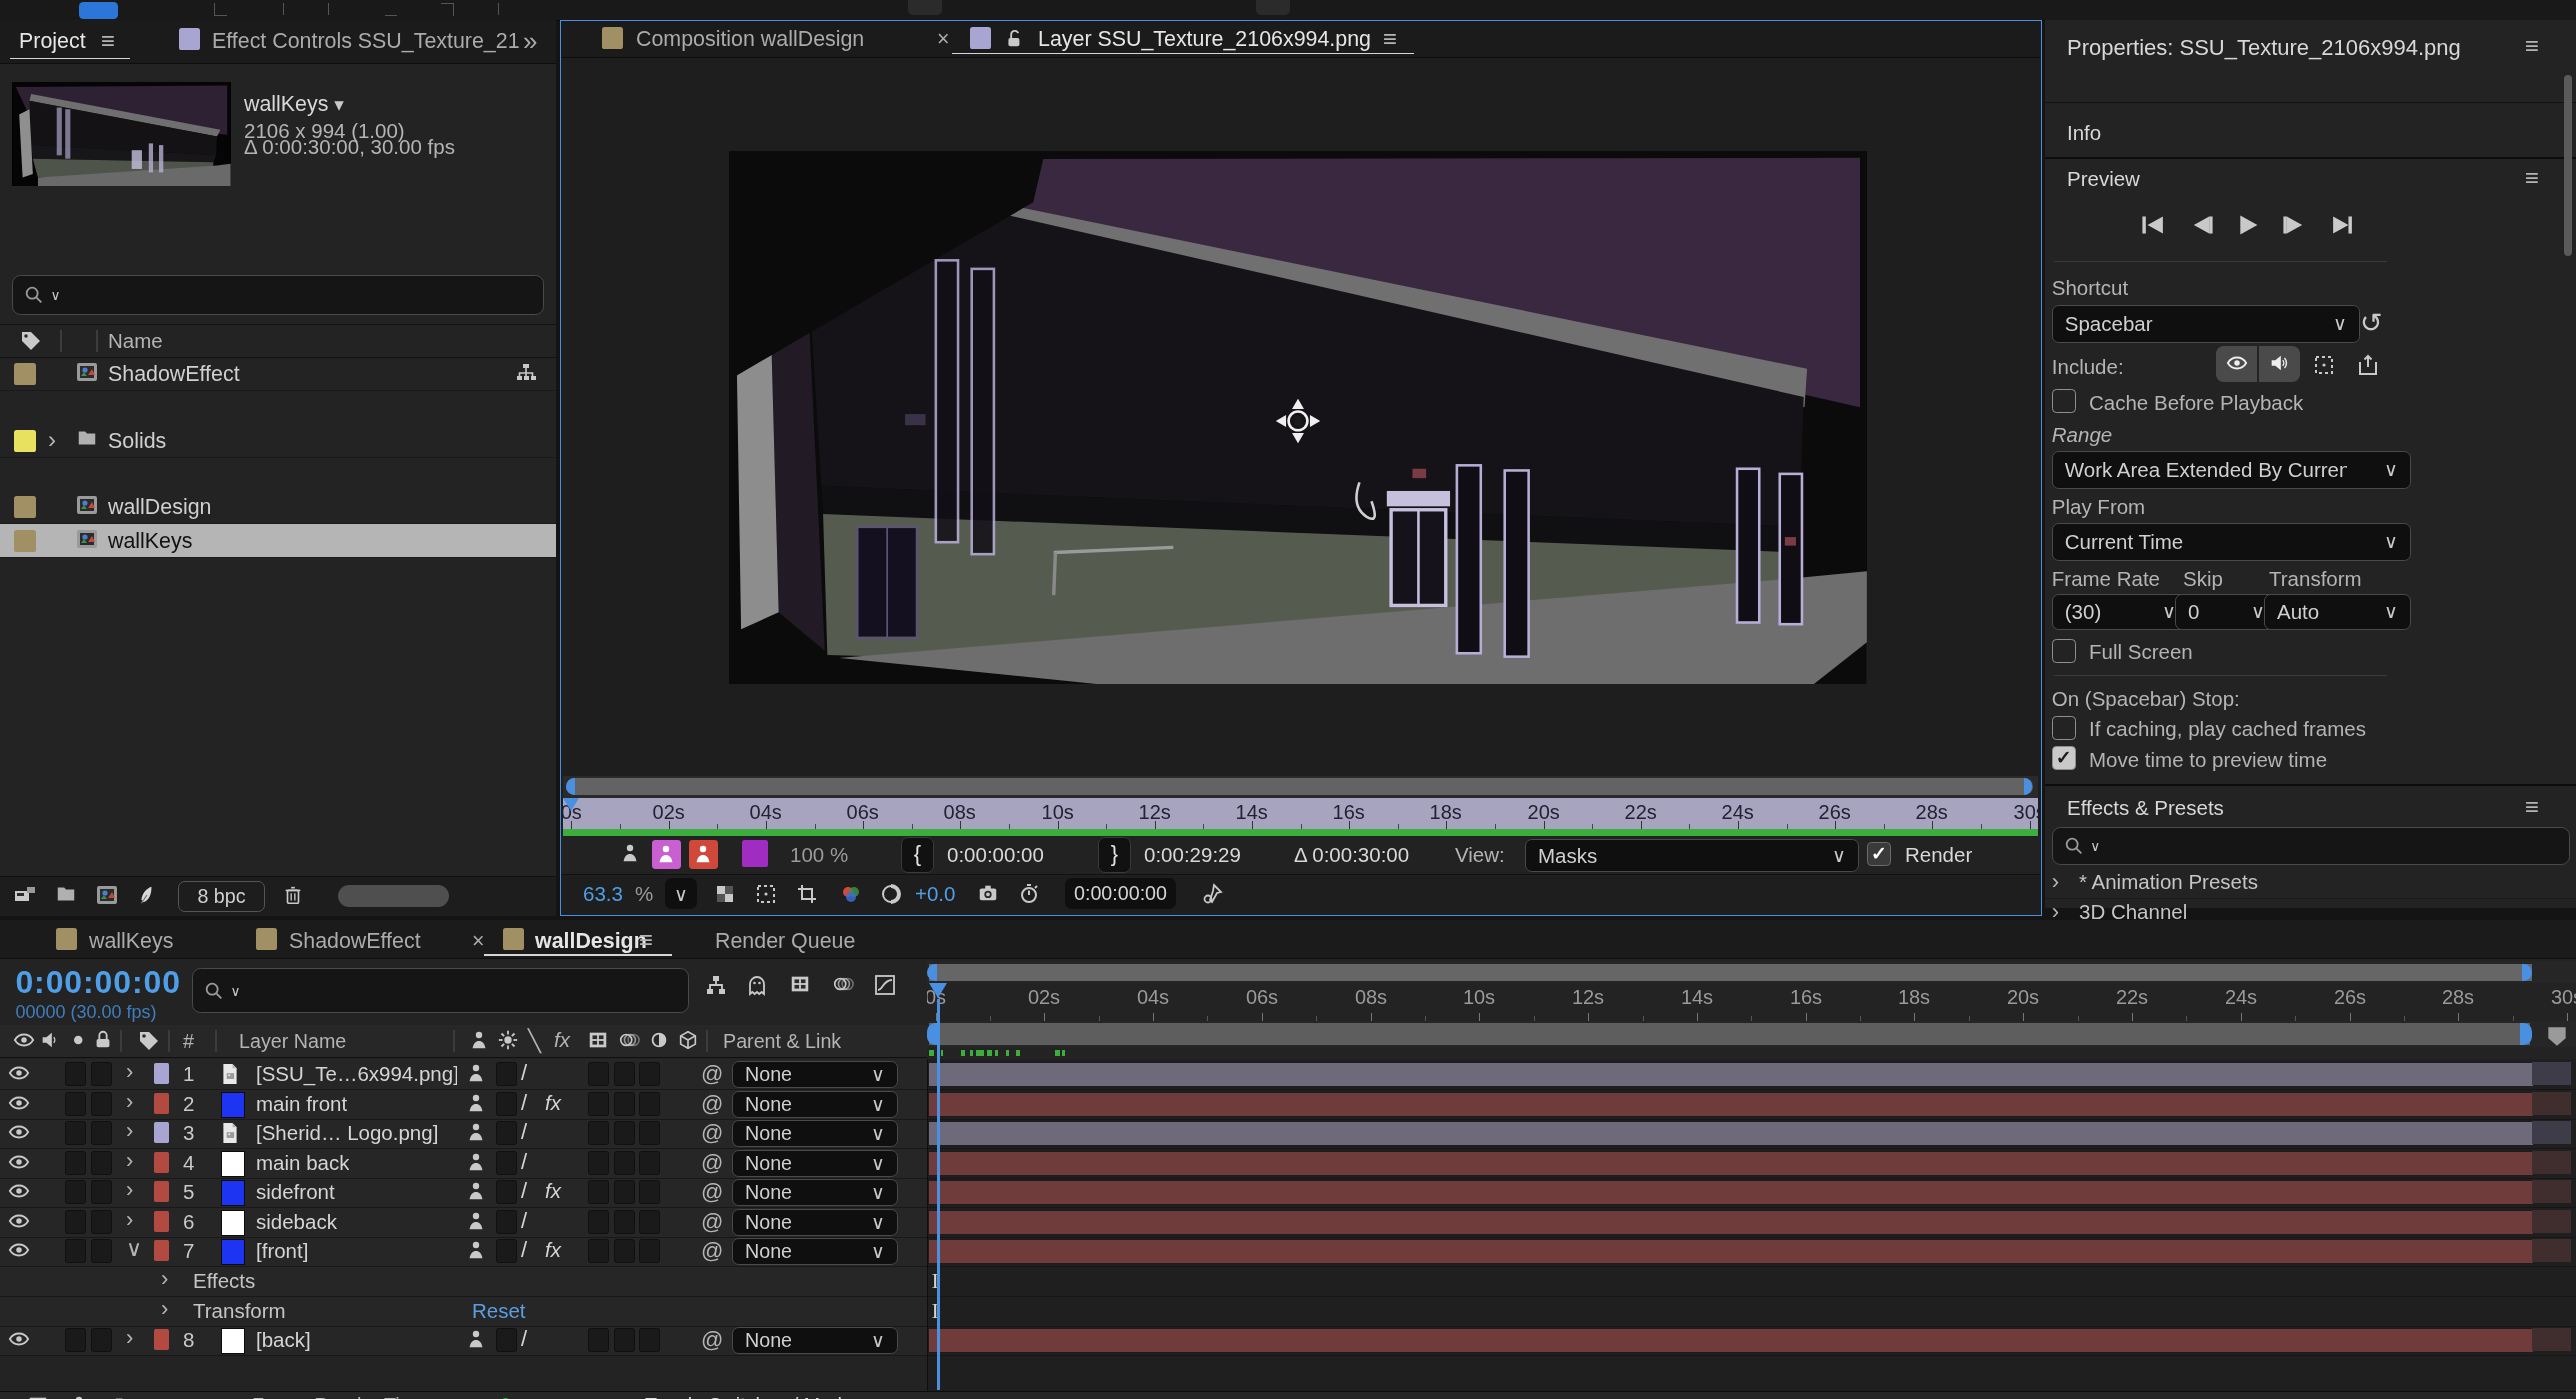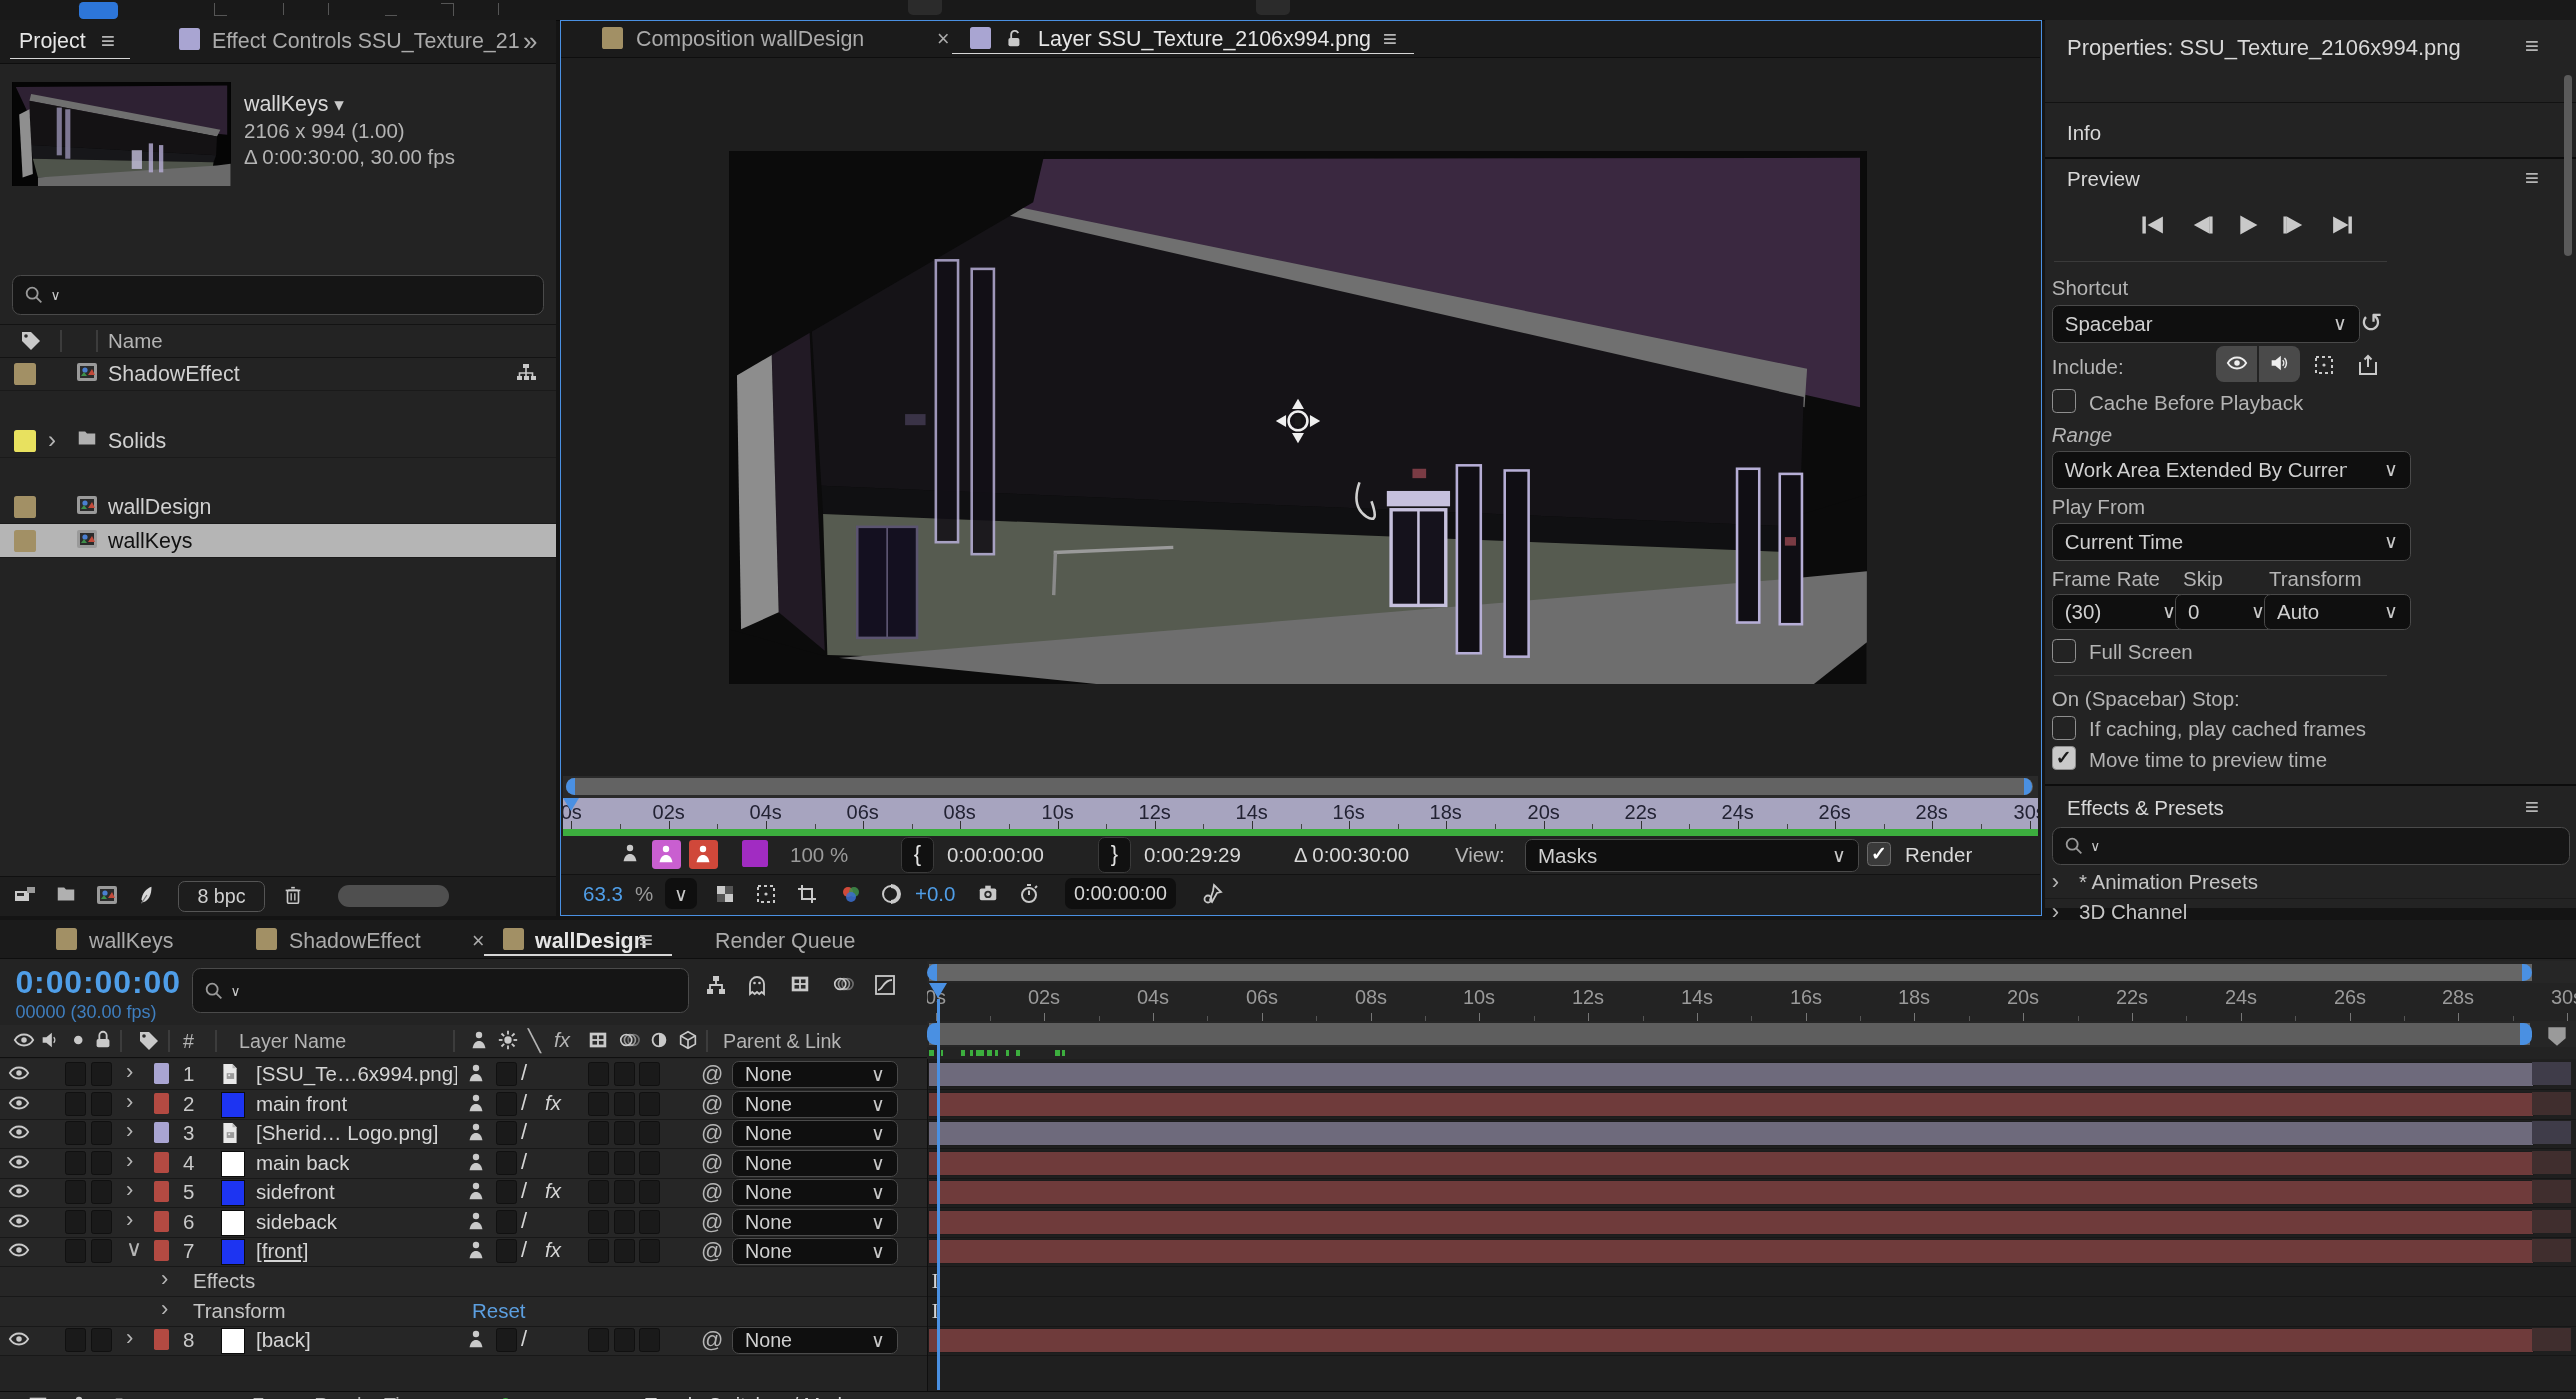--- a/index.html
+++ b/index.html
@@ -75,21 +75,21 @@
         <rect x="62" y="32" width="6" height="58" fill="#a9a2c8" opacity="0.7"></rect>
         <rect x="160" y="72" width="5" height="34" fill="#b6aed6" opacity="0.8"></rect>
         <rect x="172" y="74" width="5" height="32" fill="#b6aed6" opacity="0.8"></rect>
         <rect x="140" y="80" width="12" height="22" fill="#c6c0dd" opacity="0.8"></rect>
       </svg>
     </div>
     <span class="p val" style="left:244px;top:72px;font-size:21.4px;">
       <span>wallKeys</span> <span class="chev">▾</span>
     </span>
     <span class="p lbl" style="left:244px;top:99px;font-size:20.5px;">2106 x 994 (1.00)</span>
-    <span class="p lbl" style="left:244px;top:125px;font-size:20.5px;">Δ 0:00:30:00, 30.00 fps</span>
+    <span class="p lbl" style="left:244px;top:115px;font-size:20.5px;">Δ 0:00:30:00, 30.00 fps</span>
 
     <div class="p searchbox" style="left:12px;top:255px;width:509px;height:38px;">
       <span class="ic">
           <svg width="22" height="22" viewBox="0 0 24 24">
             <circle cx="10" cy="10" r="6" fill="none" stroke="#9a9a9a" stroke-width="2"></circle>
             <path d="M14.5 14.5L20 20" stroke="#9a9a9a" stroke-width="2"></path>
           </svg>
         </span>
       <span class="chev" style="font-size:13.7px;">∨</span>
     </div>
@@ -1020,21 +1020,21 @@
               <path d="M12 6C7 6 3.5 9.5 2 12c1.5 2.5 5 6 10 6s8.5-3.5 10-6C20.5 9.5 17 6 12 6z" fill="none" stroke="#c9c9c9" stroke-width="2"></path>
               <circle cx="12" cy="12" r="3" fill="#c9c9c9"></circle>
             </svg>
           </span>
           <span class="switchbox" style="left:65px;top:3.4px;"></span>
           <span class="switchbox" style="left:91px;top:3.4px;"></span>
           <span style="position:absolute;left:126px;top:0px;color:#b5b5b5;font-size:22px;">∨</span>
           <span style="position:absolute;left:154px;top:4.3px;width:15.4px;height:20.5px;border-radius:1.7px;background:#b34a42;"></span>
           <span style="position:absolute;left:183px;top:2.6px;color:#c9c9c9;">7</span>
           <span style="position:absolute;left:221px;top:2.6px;width:22px;height:24px;background:#1d34f2;border:0.9px solid #0c0c0c;"></span>
-          <span style="position:absolute;left:256px;top:2.6px;color:#d5d5d5;white-space:nowrap;max-width:201px;overflow:hidden;display:inline-block;text-decoration:underline;">[front]</span>
+          <span style="position:absolute;left:256px;top:2.6px;color:#d5d5d5;white-space:nowrap;max-width:201px;overflow:hidden;display:inline-block;">[front]</span>
           <span class="ic" style="position:absolute;left:465px;top:2.6px;">
             <svg width="22" height="22" viewBox="0 0 24 24">
               <circle cx="12" cy="6.5" r="3.5" fill="#c9c9c9"></circle>
               <path d="M5 21c1-5.5 3.5-8 7-8s6 2.5 7 8z" fill="#c9c9c9"></path>
             </svg>
           </span>
           <span class="switchbox" style="left:496px;top:3.4px;"></span>
           <span style="position:absolute;left:521px;top:0.9px;color:#d5d5d5;font-size:22px;">/</span>
           <span style="position:absolute;left:545px;top:1.7px;color:#d5d5d5;font-style:italic;">fx</span>
           <span class="switchbox" style="left:588px;top:3.4px;"></span>

